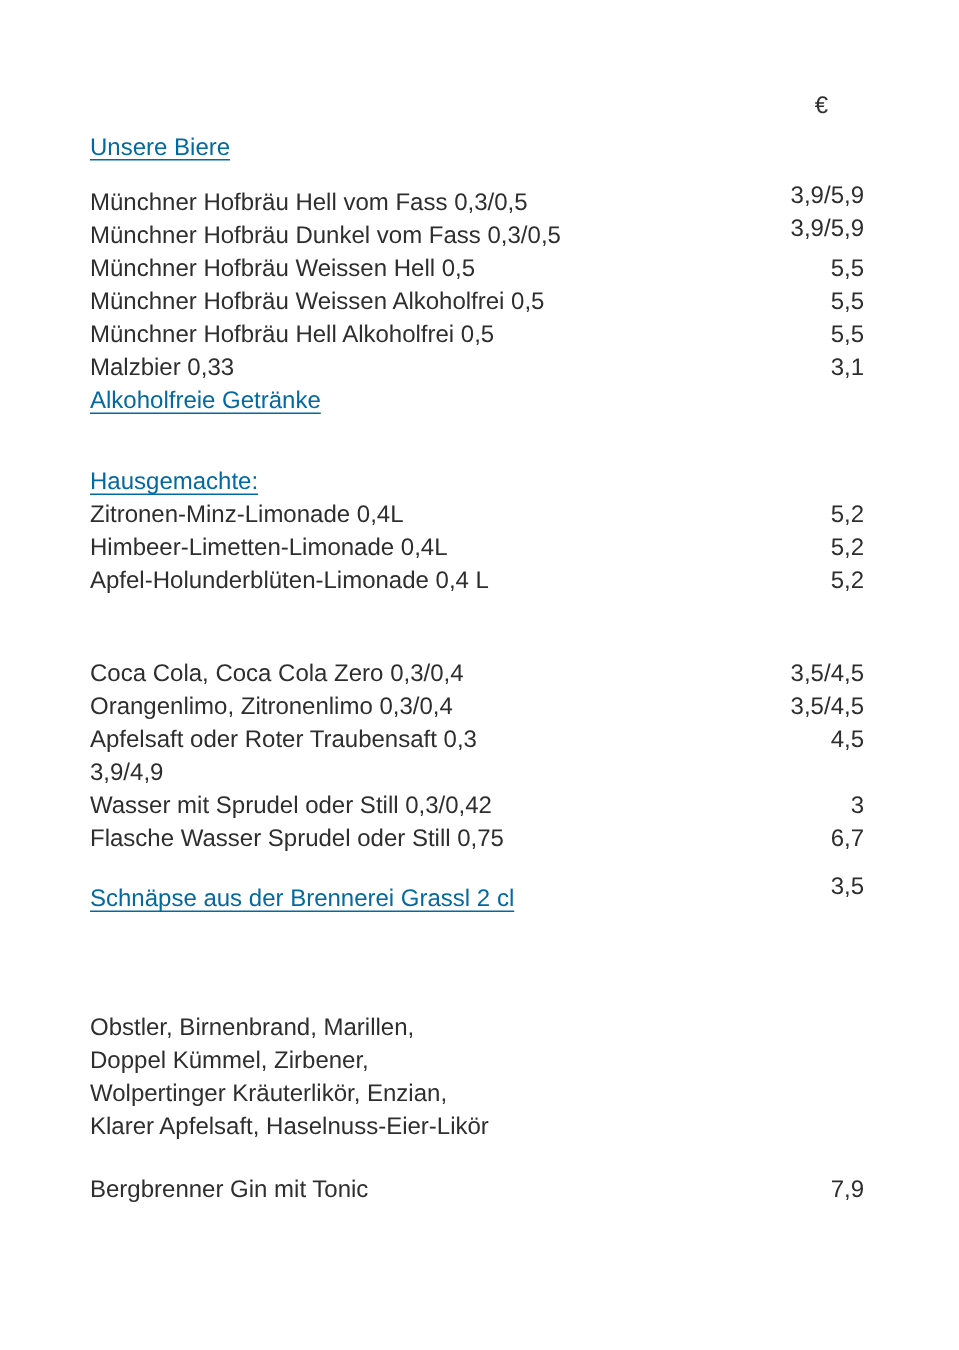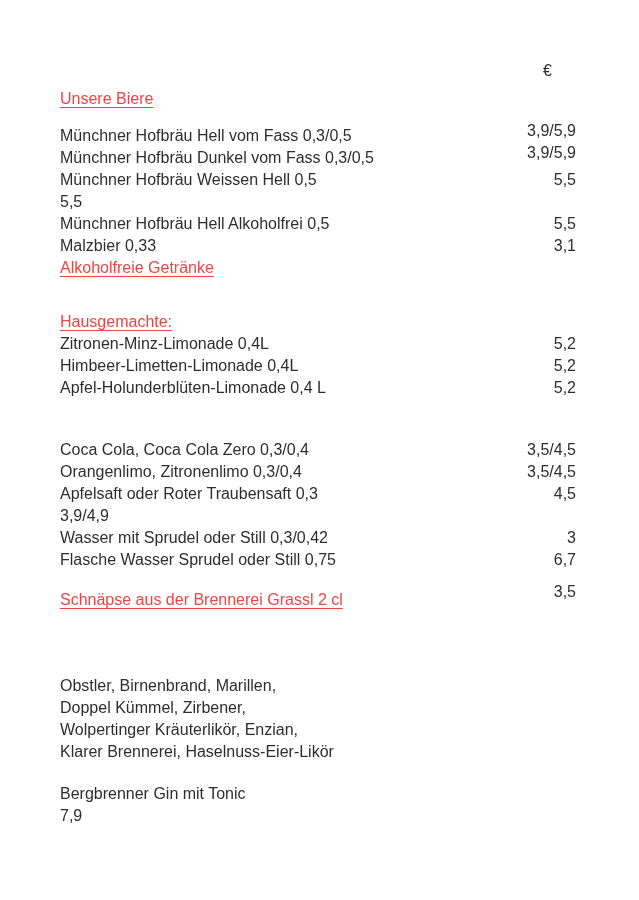--- a/index.html
+++ b/index.html
@@ -14,32 +14,32 @@
     font-size: 16px;
     line-height: 22px;
     color: #2e2e2e;
     overflow: hidden;
   }
   .currency-row { text-align: right; padding-right: 24px; }
   .row { display: flex; justify-content: space-between; align-items: baseline; }
   .name { white-space: nowrap; }
   .price { white-space: nowrap; text-align: right; }
   .heading {
-    color: #ef4444;
+    color: #0369a1;
     text-decoration: underline;
     text-underline-offset: 3px;
   }
   .h-biere { margin-top: 6px; }
   .beer-list { margin-top: 15px; }
   .h-alkfrei { }
   .h-hausgemachte { margin-top: 32px; }
   .softdrink-list { margin-top: 40px; }
   .h-schnaepse { margin-top: 18px; }
   .varieties { margin-top: 64px; }
-  .gin-row { margin-top: 20px; flex-direction: column; }
+  .gin-row { margin-top: 20px; }
   .raised { position: relative; top: -5px; }
   .raised-lg { position: relative; top: -8px; }
 </style>
 </head>
 <body>
 
 <div class="page">
 
   <div class="currency-row">
     <span>€</span>
@@ -56,20 +56,21 @@
     </div>
     <div class="row">
       <span class="name">Münchner Hofbräu Dunkel vom Fass 0,3/0,5</span>
       <span class="price raised">3,9/5,9</span>
     </div>
     <div class="row">
       <span class="name">Münchner Hofbräu Weissen Hell 0,5</span>
       <span class="price">5,5</span>
     </div>
     <div class="row">
+      <span class="name">Münchner Hofbräu Weissen Alkoholfrei 0,5</span>
       <span class="price">5,5</span>
     </div>
     <div class="row">
       <span class="name">Münchner Hofbräu Hell Alkoholfrei 0,5</span>
       <span class="price">5,5</span>
     </div>
     <div class="row">
       <span class="name">Malzbier 0,33</span>
       <span class="price">3,1</span>
     </div>
@@ -133,21 +134,21 @@
     <div class="row">
       <span class="name">Obstler, Birnenbrand, Marillen,</span>
     </div>
     <div class="row">
       <span class="name">Doppel Kümmel, Zirbener,</span>
     </div>
     <div class="row">
       <span class="name">Wolpertinger Kräuterlikör, Enzian,</span>
     </div>
     <div class="row">
-      <span class="name">Klarer Brennerei, Haselnuss-Eier-Likör</span>
+      <span class="name">Klarer Apfelsaft, Haselnuss-Eier-Likör</span>
     </div>
   </div>
 
   <div class="row gin-row">
     <span class="name">Bergbrenner Gin mit Tonic</span>
     <span class="price">7,9</span>
   </div>
 
 </div>
 

